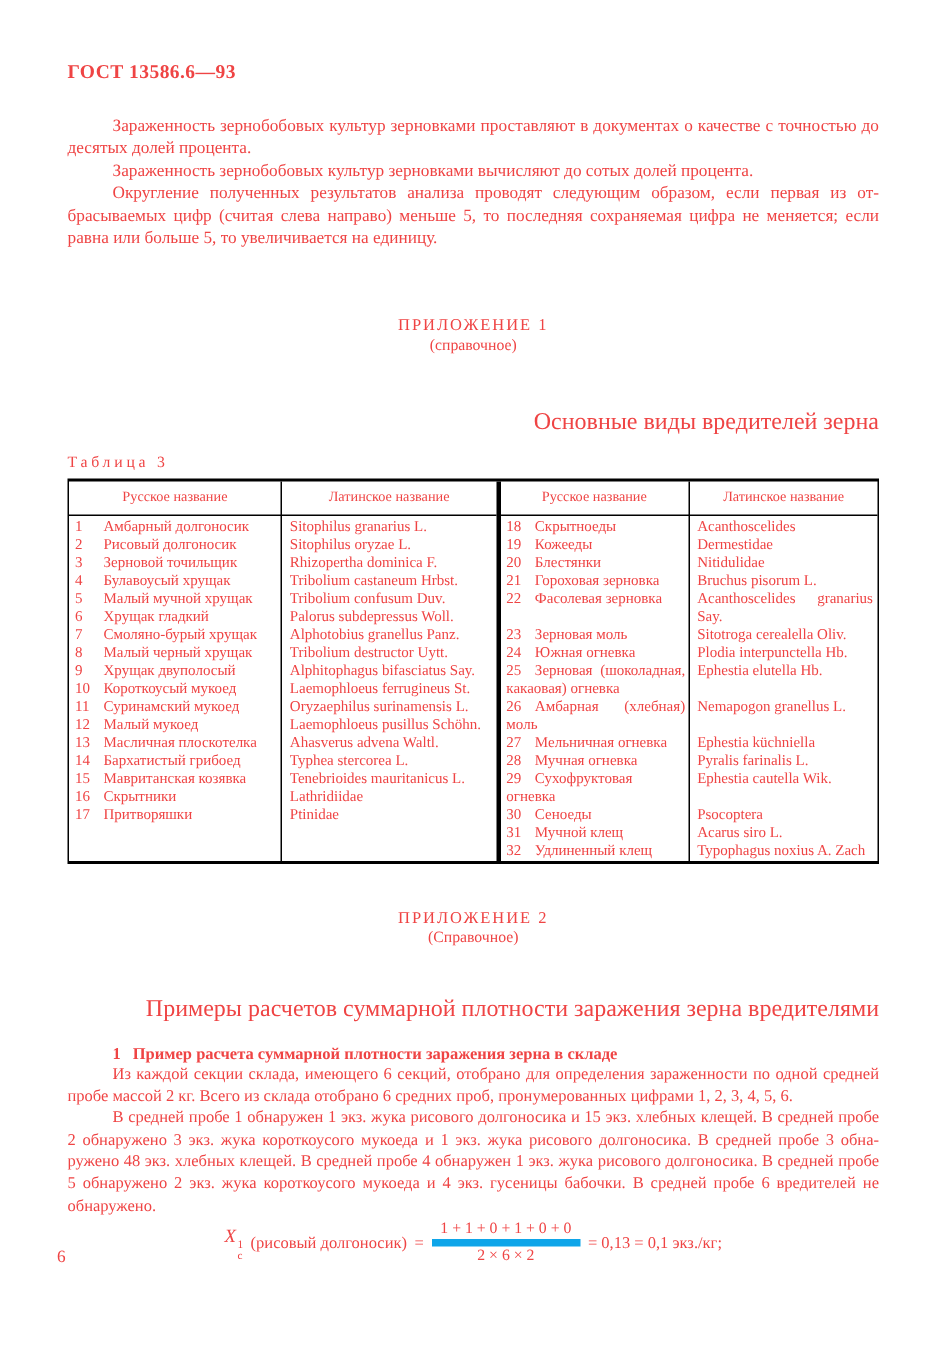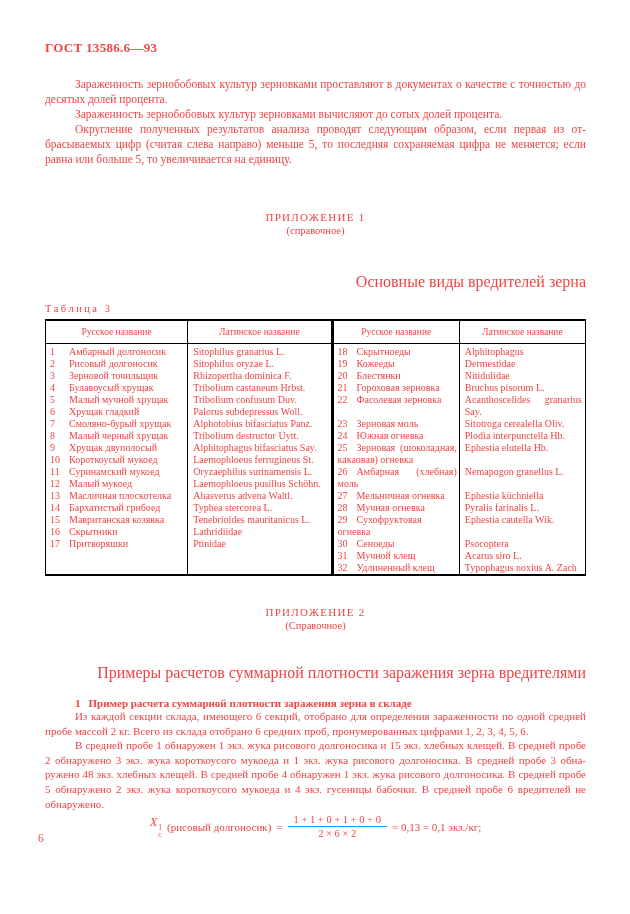--- a/index.html
+++ b/index.html
@@ -71,21 +71,21 @@
     margin-top: 3px;
     display: flex;
     justify-content: center;
     align-items: center;
     font-size: 11px;
     gap: 5px;
   }
   .formula-var { font-style: italic; font-size: 12.5px; }
   .subsup { display: inline-flex; flex-direction: column; vertical-align: -4px; font-size: 7.5px; line-height: 7px; font-style: normal; margin-left: 1px; }
   .frac { display: inline-block; text-align: center; font-size: 10.5px; }
-  .frac .num { display: block; border-bottom: 1px solid #0ea5e9; padding: 0 6px 1px 6px; }
+  .frac .num { display: block; border-bottom: 5px solid #0ea5e9; padding: 0 6px 1px 6px; }
   .frac .den { display: block; padding-top: 1px; }
   .page-number { position: absolute; left: 38px; top: 832px; font-size: 11.5px; }
 </style>
 </head>
 <body>
 
 <div class="page">
   <div class="content">
 
     <div class="gost-header">ГОСТ 13586.6—93</div>
@@ -136,21 +136,21 @@
               <tr>
                 <td class="ru-cell"><span class="row-num">5</span>Малый мучной хрущак</td>
                 <td class="la-cell">Tribolium confusum Duv.</td>
               </tr>
               <tr>
                 <td class="ru-cell"><span class="row-num">6</span>Хрущак гладкий</td>
                 <td class="la-cell">Palorus subdepressus Woll.</td>
               </tr>
               <tr>
                 <td class="ru-cell"><span class="row-num">7</span>Смоляно-бурый хрущак</td>
-                <td class="la-cell">Alphotobius bifasciatus Panz.</td>
+                <td class="la-cell">Alphotobius granellus Panz.</td>
               </tr>
               <tr>
                 <td class="ru-cell"><span class="row-num">8</span>Малый черный хрущак</td>
                 <td class="la-cell">Tribolium destructor Uytt.</td>
               </tr>
               <tr>
                 <td class="ru-cell"><span class="row-num">9</span>Хрущак двуполосый</td>
                 <td class="la-cell">Alphitophagus bifasciatus Say.</td>
               </tr>
               <tr>
@@ -200,21 +200,21 @@
             </colgroup>
           <thead>
             <tr>
               <th class="ru-head">Русское название</th>
               <th>Латинское название</th>
             </tr>
           </thead>
           <tbody id="right-body">
               <tr>
                 <td class="ru-cell"><span class="row-num">18</span>Скрытноеды</td>
-                <td class="la-cell">Alphitophagus</td>
+                <td class="la-cell">Acanthoscelides</td>
               </tr>
               <tr>
                 <td class="ru-cell"><span class="row-num">19</span>Кожееды</td>
                 <td class="la-cell">Dermestidae</td>
               </tr>
               <tr>
                 <td class="ru-cell"><span class="row-num">20</span>Блестянки</td>
                 <td class="la-cell">Nitidulidae</td>
               </tr>
               <tr>

